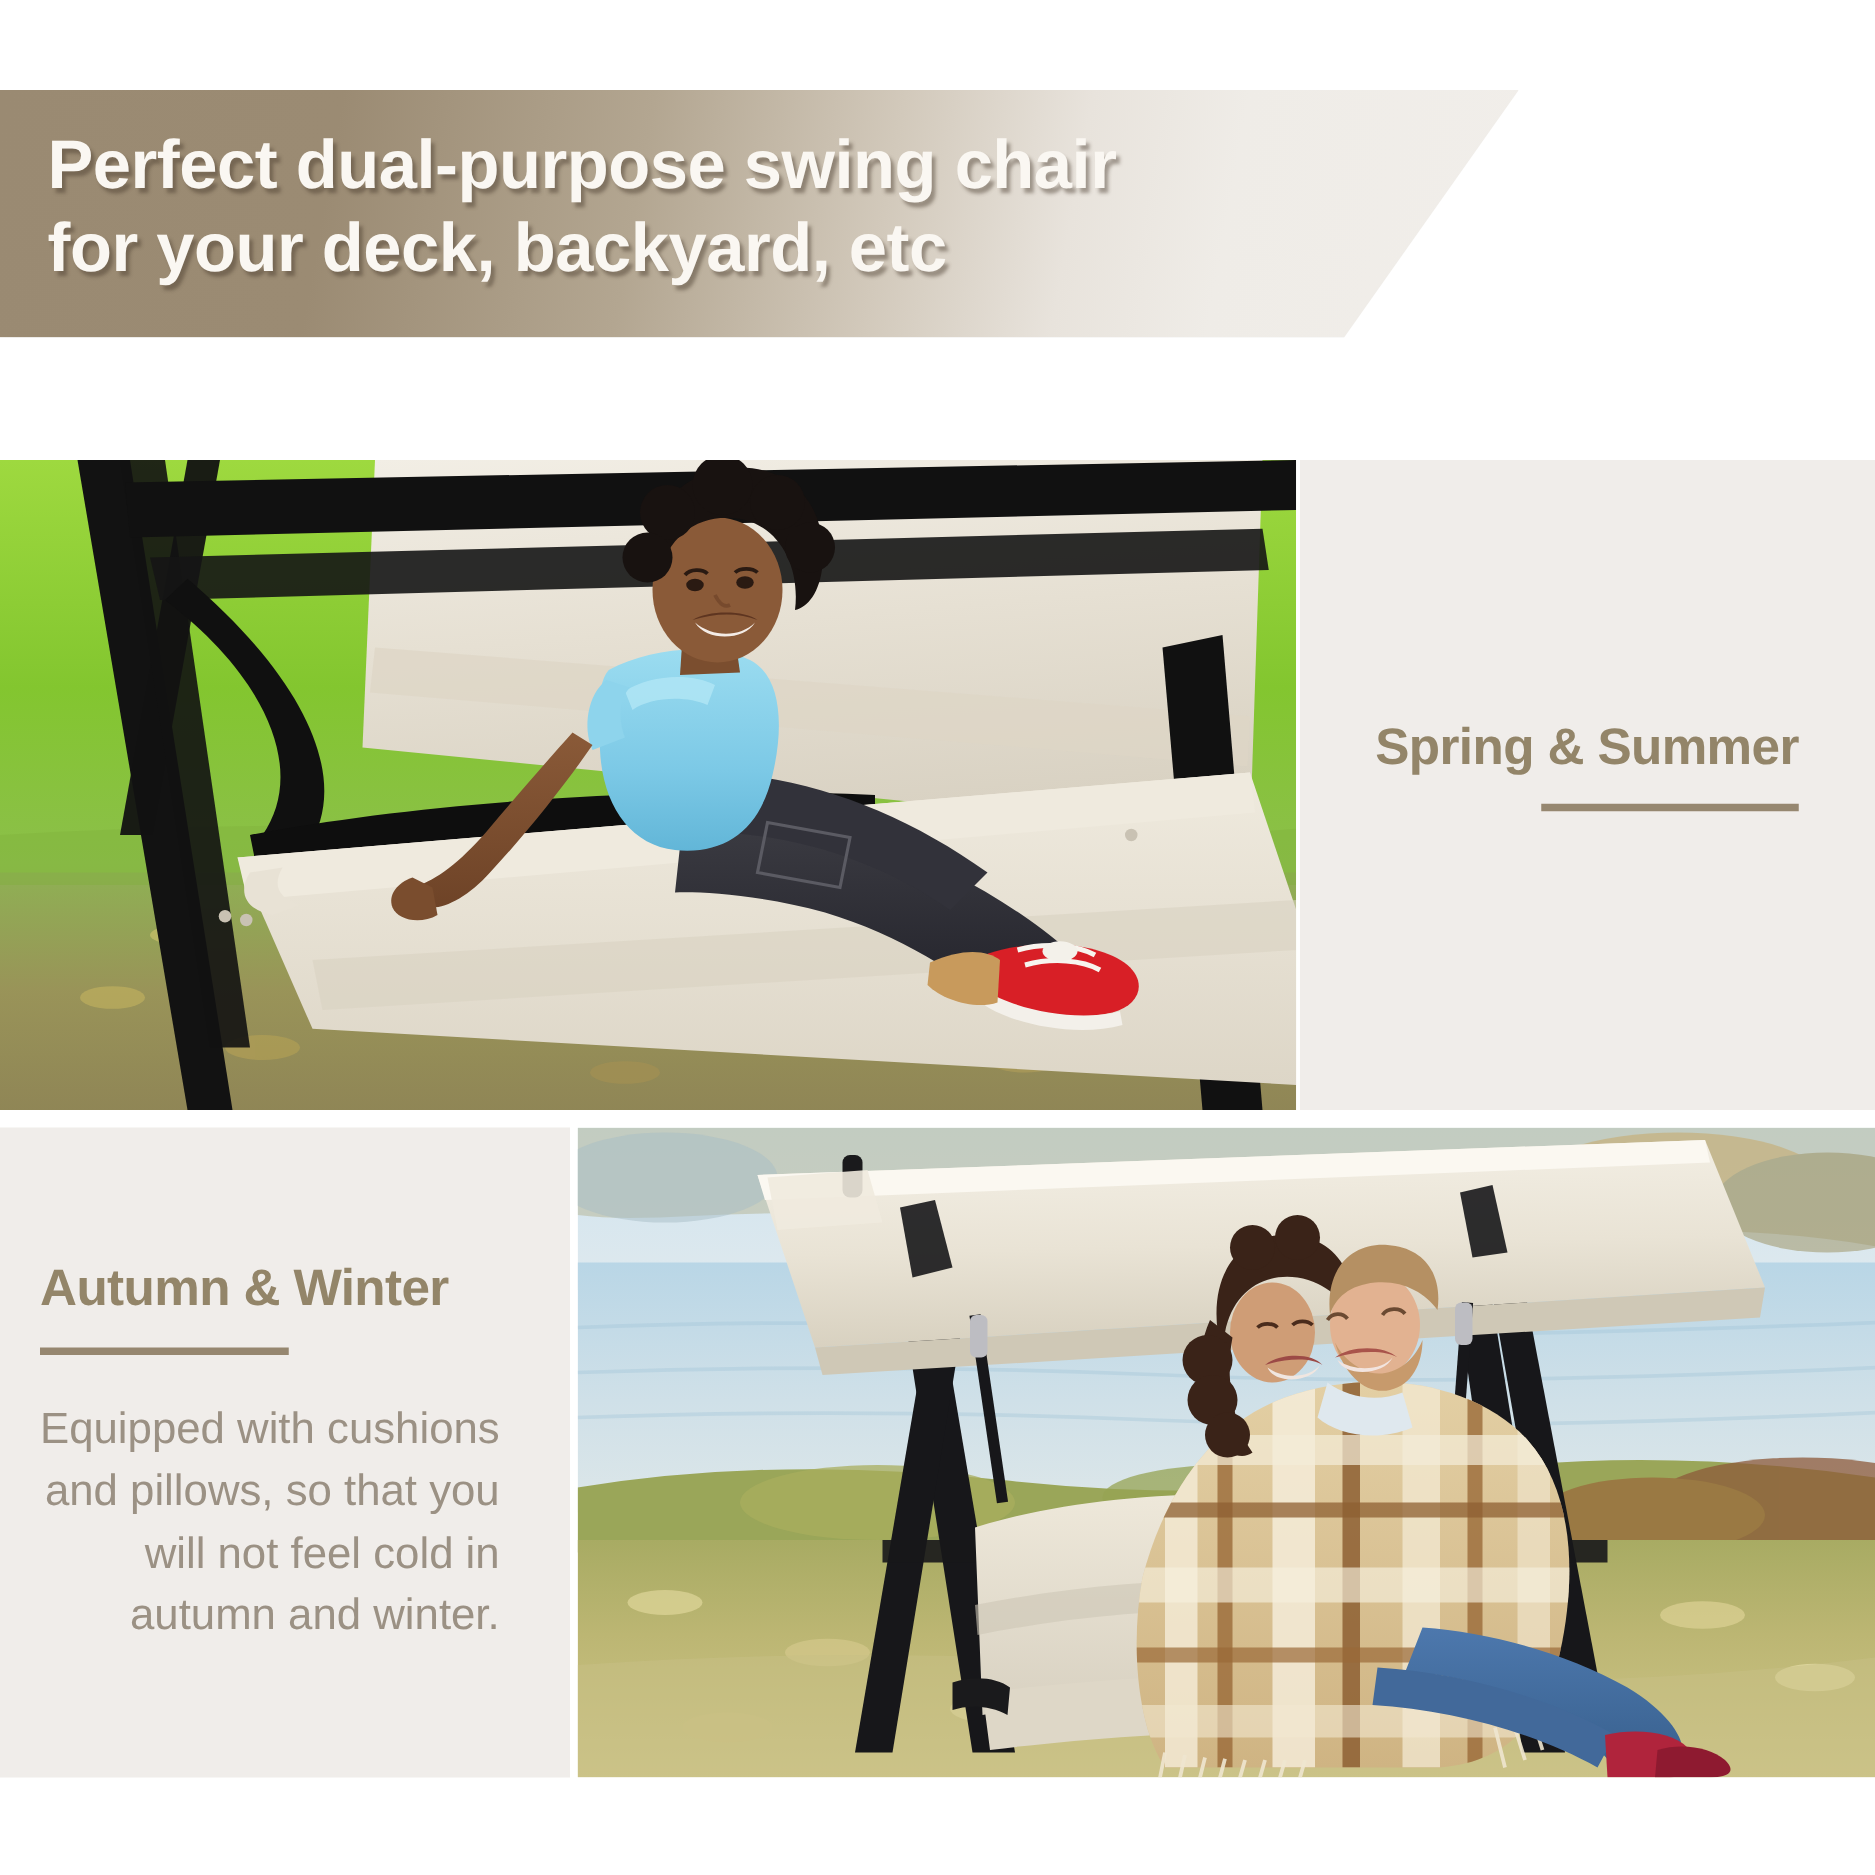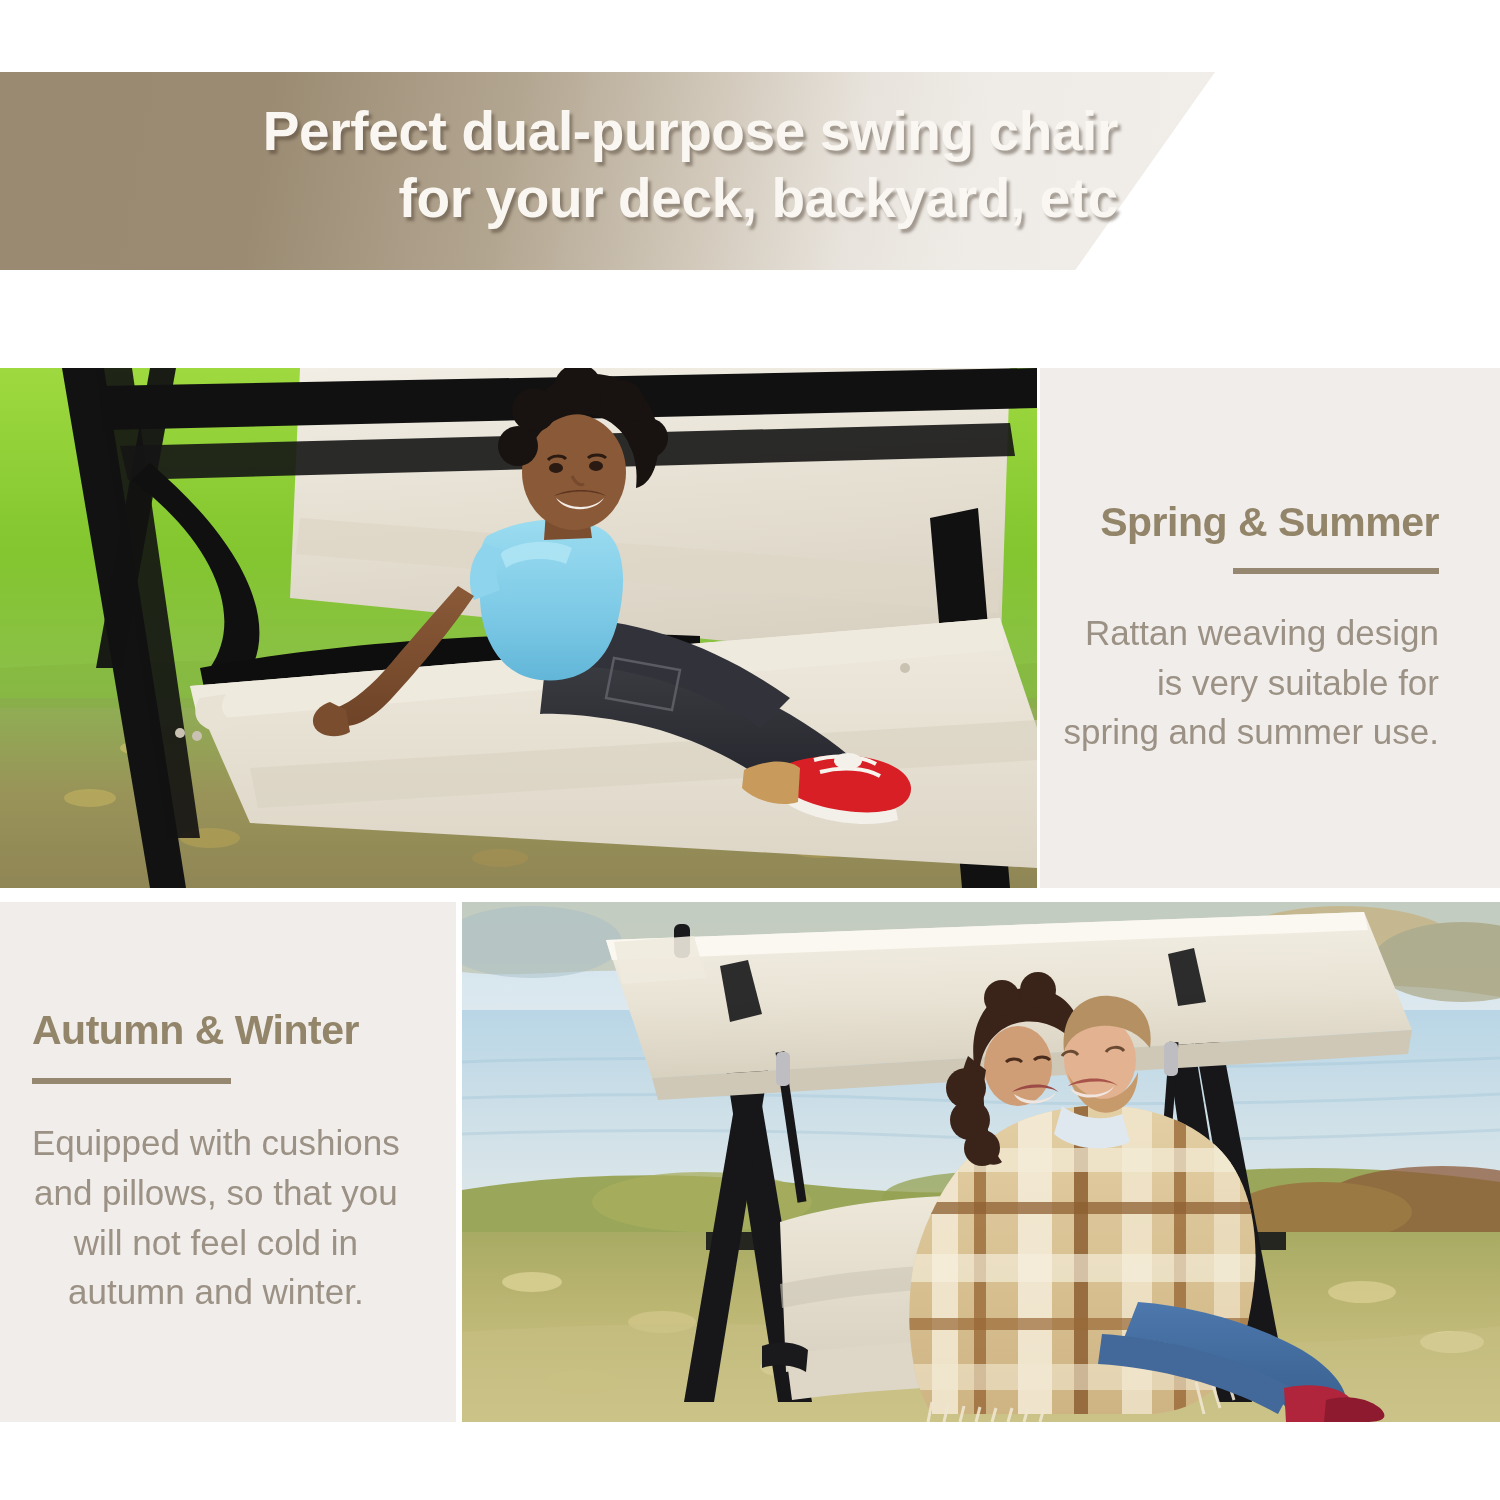--- a/index.html
+++ b/index.html
@@ -44,21 +44,20 @@
     top: 26px;
     width: 1080px;
     color: #faf7f2;
     font-weight: 700;
     font-size: 55px;
     line-height: 1.22;
     letter-spacing: -0.4px;
     text-shadow: 3px 4px 3px rgba(70,58,45,0.45);
     font-stretch: condensed;
     white-space: pre-line;
-    text-align: right;
   }
 
   
   .row1 {
     position: absolute;
     left: 0;
     top: 368px;
     width: 1500px;
     height: 520px;
   }
@@ -141,21 +140,21 @@
   .panel-left .rule {
     width: 199px;
     height: 6px;
     background: #968770;
     margin: 24px 0 34px 0;
   }
   .panel-left .body {
     font-size: 35px;
     line-height: 1.42;
     color: #9b9184;
-    text-align: center;
+    text-align: right;
     margin: 0;
     white-space: pre-line;
   }
   .photo2 {
     position: absolute;
     left: 462px;
     top: 0;
     width: 1038px;
     height: 520px;
     overflow: hidden;
@@ -306,23 +305,20 @@
           <path d="M556 130 C570 142 592 142 604 130 C596 144 566 146 556 130 Z" fill="#f4ece6"></path>
           <path d="M554 128 C572 122 592 122 606 128 C596 120 566 120 554 128 Z" fill="#5e3520"></path>
         </g>
       </svg>
     </div>
   </div>
 
   <div class="panel-right">
     <div class="heading">Spring &amp; Summer</div>
     <div class="rule"></div>
-    <div class="body">Rattan weaving design
-is very suitable for
-spring and summer use.</div>
   </div>
 </div>
 
 <div class="row2">
 
   <div class="panel-left">
     <div class="heading">Autumn &amp; Winter</div>
     <div class="rule"></div>
     <div class="body">Equipped with cushions
 and pillows, so that you

